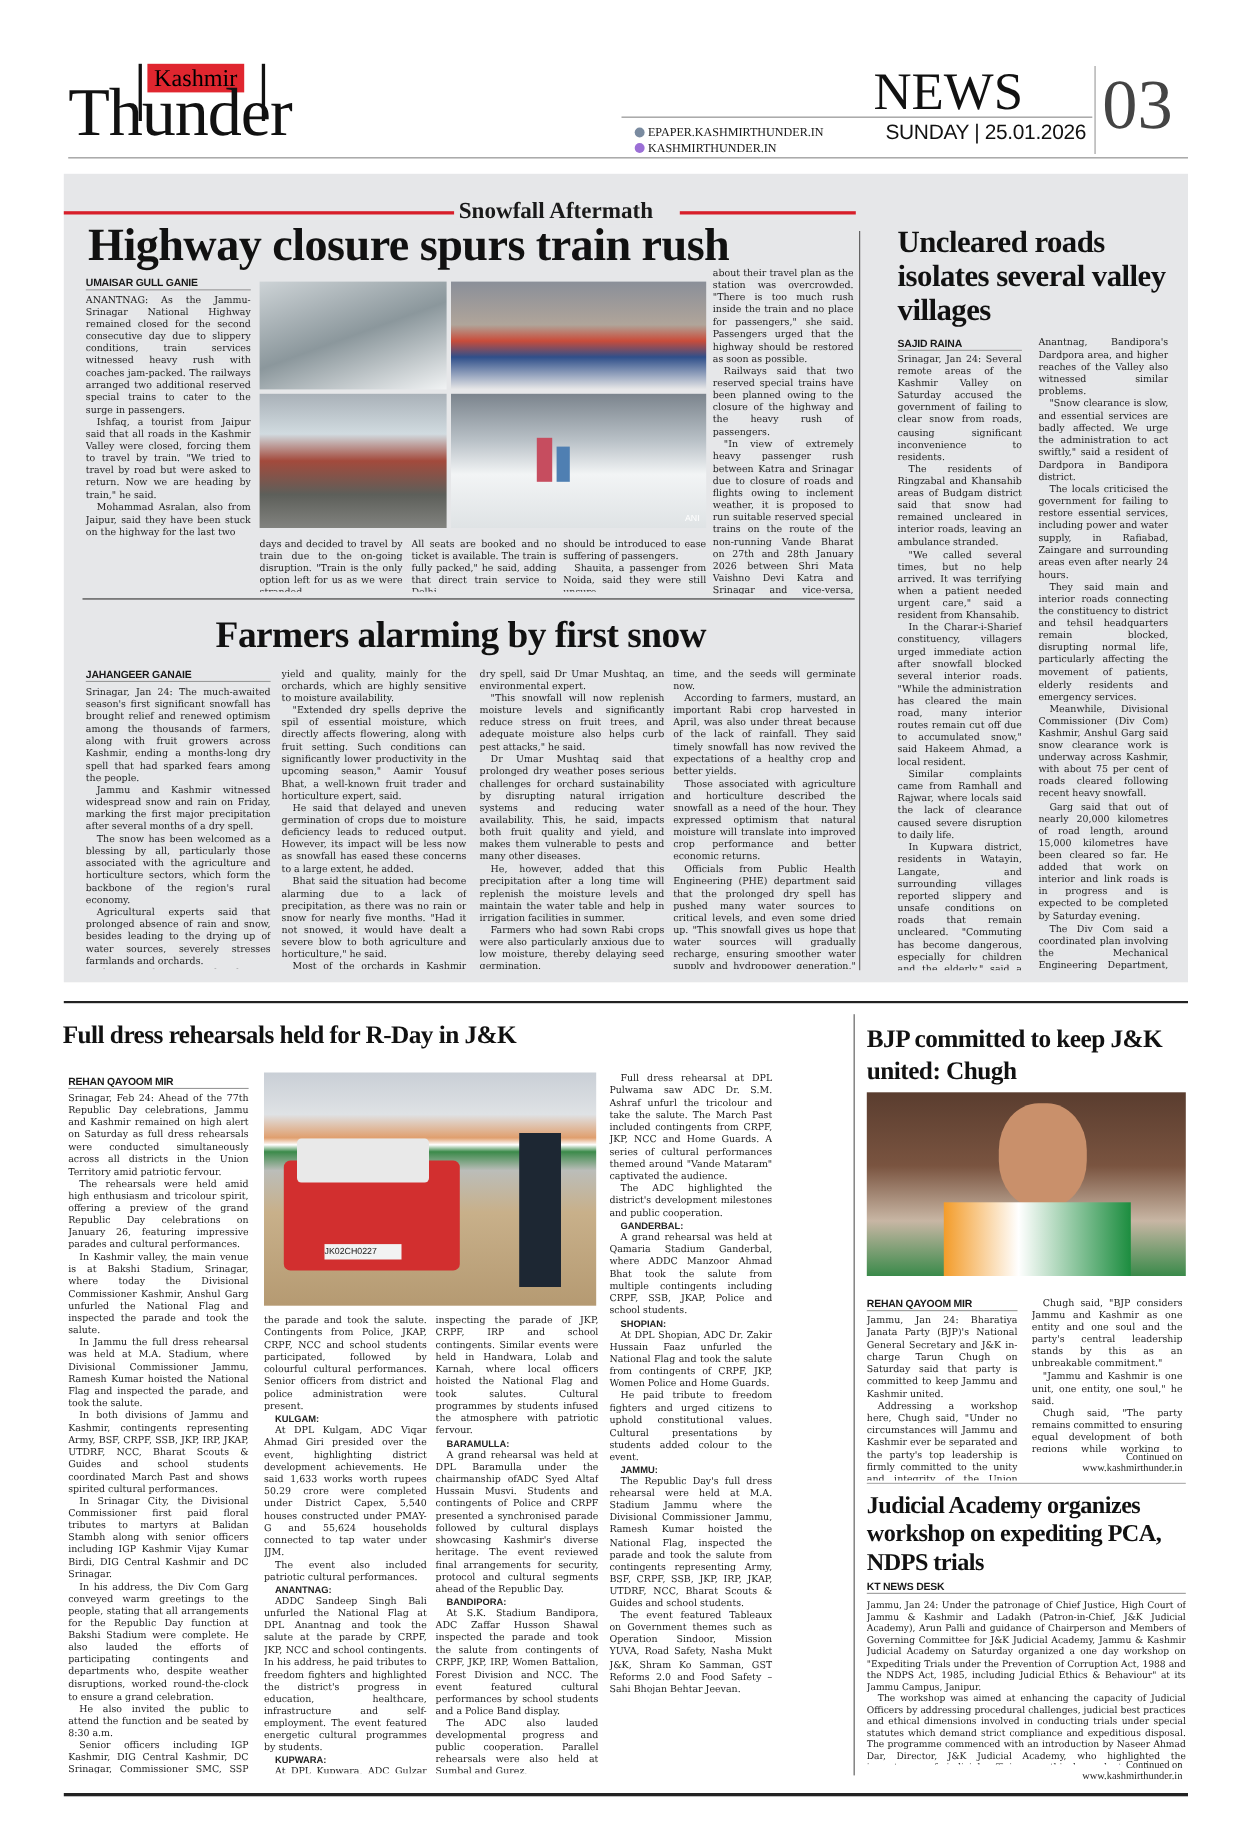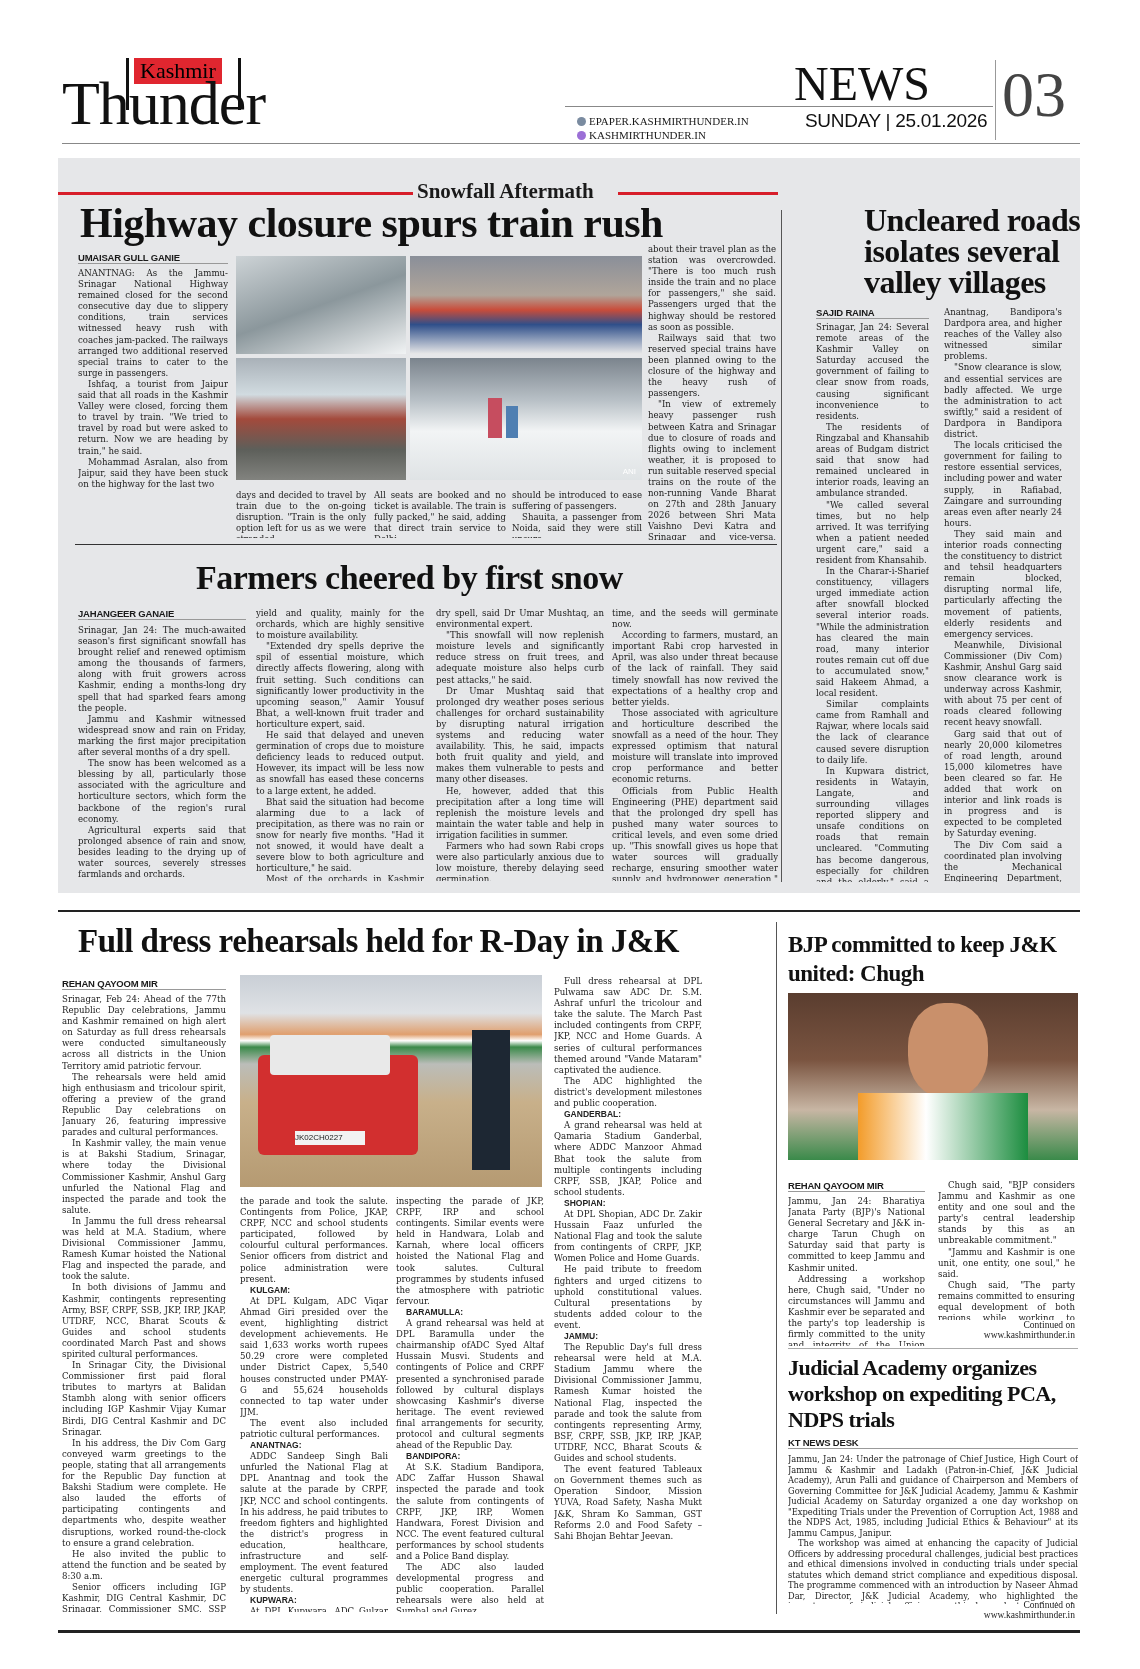--- a/index.html
+++ b/index.html
@@ -84,21 +84,21 @@
     <p>Shauita, a passenger from Noida, said they were still unsure</p>
   </div>
 <div class="abs col" style="left:648px;top:244px;width:128px;height:296px">
   <p class="first">about their travel plan as the station was overcrowded. "There is too much rush inside the train and no place for passengers," she said. Passengers urged that the highway should be restored as soon as possible.</p>
     <p>Railways said that two reserved special trains have been planned owing to the closure of the highway and the heavy rush of passengers.</p>
     <p>"In view of extremely heavy passenger rush between Katra and Srinagar due to closure of roads and flights owing to inclement weather, it is proposed to run suitable reserved special trains on the route of the non-running Vande Bharat on 27th and 28th January 2026 between Shri Mata Vaishno Devi Katra and Srinagar and vice-versa, with en-route stoppage at Banihal, so that at least two train services remain available on the section," the communication said—(KNO)</p>
 </div>
 
 <div class="hrule" style="left:75px;top:544px;width:702px;height:1px;background:#333"></div>
 
-<div class="abs h1" style="left:196px;top:560px;font-size:34px;line-height:36px">Farmers cheered by first snow</div>
+<div class="abs h1" style="left:196px;top:560px;font-size:34px;line-height:36px">Farmers alarming by first snow</div>
 <div class="abs byline" style="left:78px;top:608px;width:168px">JAHANGEER GANAIE</div>
 <div class="abs col" style="left:78px;top:625px;width:168px;height:256px">
   <p class="first">Srinagar, Jan 24: The much-awaited season's first significant snowfall has brought relief and renewed optimism among the thousands of farmers, along with fruit growers across Kashmir, ending a months-long dry spell that had sparked fears among the people.</p>
     <p>Jammu and Kashmir witnessed widespread snow and rain on Friday, marking the first major precipitation after several months of a dry spell.</p>
     <p>The snow has been welcomed as a blessing by all, particularly those associated with the agriculture and horticulture sectors, which form the backbone of the region's rural economy.</p>
     <p>Agricultural experts said that prolonged absence of rain and snow, besides leading to the drying up of water sources, severely stresses farmlands and orchards.</p>
     <p>They said sustained dryness reduces the soil moisture levels and disrupts the natural growth cycle of crops and can have long-term consequences on both</p>
 </div>
 <div class="abs col" style="left:256px;top:608px;width:168px;height:273px">
   <p class="first">yield and quality, mainly for the orchards, which are highly sensitive to moisture availability.</p>
@@ -115,21 +115,21 @@
     <p>Farmers who had sown Rabi crops were also particularly anxious due to low moisture, thereby delaying seed germination.</p>
 </div>
 <div class="abs col" style="left:612px;top:608px;width:166px;height:273px">
   <p class="first">time, and the seeds will germinate now.</p>
     <p>According to farmers, mustard, an important Rabi crop harvested in April, was also under threat because of the lack of rainfall. They said timely snowfall has now revived the expectations of a healthy crop and better yields.</p>
     <p>Those associated with agriculture and horticulture described the snowfall as a need of the hour. They expressed optimism that natural moisture will translate into improved crop performance and better economic returns.</p>
     <p>Officials from Public Health Engineering (PHE) department said that the prolonged dry spell has pushed many water sources to critical levels, and even some dried up. "This snowfall gives us hope that water sources will gradually recharge, ensuring smoother water supply and hydropower generation," an official said.</p>
 </div>
 
 <div class="vrule" style="left:781px;top:210px;height:672px;width:1px;background:#555"></div>
-<div class="abs h1" style="left:864px;top:205px;width:250px;font-size:32px;line-height:31px">Uncleared roads isolates several valley villages</div>
+<div class="abs h1" style="left:816px;top:205px;width:250px;font-size:28px;line-height:31px">Uncleared roads isolates several valley villages</div>
 <div class="abs byline" style="left:816px;top:307px;width:113px">SAJID RAINA</div>
 <div class="abs col" style="left:816px;top:322px;width:113px;height:560px">
   <p class="first">Srinagar, Jan 24: Several remote areas of the Kashmir Valley on Saturday accused the government of failing to clear snow from roads, causing significant inconvenience to residents.</p>
     <p>The residents of Ringzabal and Khansahib areas of Budgam district said that snow had remained uncleared in interior roads, leaving an ambulance stranded.</p>
     <p>"We called several times, but no help arrived. It was terrifying when a patient needed urgent care," said a resident from Khansahib.</p>
     <p>In the Charar-i-Sharief constituency, villagers urged immediate action after snowfall blocked several interior roads. "While the administration has cleared the main road, many interior routes remain cut off due to accumulated snow," said Hakeem Ahmad, a local resident.</p>
     <p>Similar complaints came from Ramhall and Rajwar, where locals said the lack of clearance caused severe disruption to daily life.</p>
     <p>In Kupwara district, residents in Watayin, Langate, and surrounding villages reported slippery and unsafe conditions on roads that remain uncleared. "Commuting has become dangerous, especially for children and the elderly," said a villager from Langate.</p>
 </div>
 <div class="abs col" style="left:944px;top:307px;width:118px;height:575px">
@@ -137,21 +137,21 @@
     <p>"Snow clearance is slow, and essential services are badly affected. We urge the administration to act swiftly," said a resident of Dardpora in Bandipora district.</p>
     <p>The locals criticised the government for failing to restore essential services, including power and water supply, in Rafiabad, Zaingare and surrounding areas even after nearly 24 hours.</p>
     <p>They said main and interior roads connecting the constituency to district and tehsil headquarters remain blocked, disrupting normal life, particularly affecting the movement of patients, elderly residents and emergency services.</p>
     <p>Meanwhile, Divisional Commissioner (Div Com) Kashmir, Anshul Garg said snow clearance work is underway across Kashmir, with about 75 per cent of roads cleared following recent heavy snowfall.</p>
     <p>Garg said that out of nearly 20,000 kilometres of road length, around 15,000 kilometres have been cleared so far. He added that work on interior and link roads is in progress and is expected to be completed by Saturday evening.</p>
     <p>The Div Com said a coordinated plan involving the Mechanical Engineering Department, Roads and Buildings Department, PMGSY and other agencies is being implemented to restore road connectivity across the Valley—(KNO)</p>
 </div>
 
 <div class="hrule" style="left:58px;top:910px;width:1022px"></div>
 
-<div class="abs h1" style="left:78px;top:922px;font-size:33px;line-height:38px">Full dress rehearsals held for R-Day in J&amp;K</div>
+<div class="abs h1" style="left:57px;top:922px;font-size:23px;line-height:38px">Full dress rehearsals held for R-Day in J&amp;K</div>
 <div class="abs byline" style="left:62px;top:978px;width:164px">REHAN QAYOOM MIR</div>
 <div class="abs col" style="left:62px;top:994px;width:164px;height:618px">
   <p class="first">Srinagar, Feb 24: Ahead of the 77th Republic Day celebrations, Jammu and Kashmir remained on high alert on Saturday as full dress rehearsals were conducted simultaneously across all districts in the Union Territory amid patriotic fervour.</p>
     <p>The rehearsals were held amid high enthusiasm and tricolour spirit, offering a preview of the grand Republic Day celebrations on January 26, featuring impressive parades and cultural performances.</p>
     <p>In Kashmir valley, the main venue is at Bakshi Stadium, Srinagar, where today the Divisional Commissioner Kashmir, Anshul Garg unfurled the National Flag and inspected the parade and took the salute.</p>
     <p>In Jammu the full dress rehearsal was held at M.A. Stadium, where Divisional Commissioner Jammu, Ramesh Kumar hoisted the National Flag and inspected the parade, and took the salute.</p>
     <p>In both divisions of Jammu and Kashmir, contingents representing Army, BSF, CRPF, SSB, JKP, IRP, JKAP, UTDRF, NCC, Bharat Scouts &amp; Guides and school students coordinated March Past and shows spirited cultural performances.</p>
     <p>In Srinagar City, the Divisional Commissioner first paid floral tributes to martyrs at Balidan Stambh along with senior officers including IGP Kashmir Vijay Kumar Birdi, DIG Central Kashmir and DC Srinagar.</p>
     <p>In his address, the Div Com Garg conveyed warm greetings to the people, stating that all arrangements for the Republic Day function at Bakshi Stadium were complete. He also lauded the efforts of participating contingents and departments who, despite weather disruptions, worked round-the-clock to ensure a grand celebration.</p>
     <p>He also invited the public to attend the function and be seated by 8:30 a.m.</p>
@@ -174,21 +174,21 @@
   <div class="sub">ANANTNAG:</div>
     <p>ADDC Sandeep Singh Bali unfurled the National Flag at DPL Anantnag and took the salute at the parade by CRPF, JKP, NCC and school contingents. In his address, he paid tributes to freedom fighters and highlighted the district's progress in education, healthcare, infrastructure and self-employment. The event featured energetic cultural programmes by students.</p>
   <div class="sub">KUPWARA:</div>
     <p>At DPL Kupwara, ADC Gulzar Ahmad Khan presided over the function,</p>
 </div>
 <div class="abs col" style="left:396px;top:1196px;width:148px;height:416px">
   <p class="first">inspecting the parade of JKP, CRPF, IRP and school contingents. Similar events were held in Handwara, Lolab and Karnah, where local officers hoisted the National Flag and took salutes. Cultural programmes by students infused the atmosphere with patriotic fervour.</p>
   <div class="sub">BARAMULLA:</div>
     <p>A grand rehearsal was held at DPL Baramulla under the chairmanship ofADC Syed Altaf Hussain Musvi. Students and contingents of Police and CRPF presented a synchronised parade followed by cultural displays showcasing Kashmir's diverse heritage. The event reviewed final arrangements for security, protocol and cultural segments ahead of the Republic Day.</p>
   <div class="sub">BANDIPORA:</div>
-    <p>At S.K. Stadium Bandipora, ADC Zaffar Husson Shawal inspected the parade and took the salute from contingents of CRPF, JKP, IRP, Women Handwara, Forest Division and NCC. The event featured cultural performances by school students and a Police Band display.</p>
+    <p>At S.K. Stadium Bandipora, ADC Zaffar Husson Shawal inspected the parade and took the salute from contingents of CRPF, JKP, IRP, Women Battalion, Forest Division and NCC. The event featured cultural performances by school students and a Police Band display.</p>
     <p>The ADC also lauded developmental progress and public cooperation. Parallel rehearsals were also held at Sumbal and Gurez.</p>
 
 </div>
 <div class="abs col" style="left:554px;top:976px;width:148px;height:636px">
   <p>Full dress rehearsal at DPL Pulwama saw ADC Dr. S.M. Ashraf unfurl the tricolour and take the salute. The March Past included contingents from CRPF, JKP, NCC and Home Guards. A series of cultural performances themed around "Vande Mataram" captivated the audience.</p>
     <p>The ADC highlighted the district's development milestones and public cooperation.</p>
   <div class="sub">GANDERBAL:</div>
     <p>A grand rehearsal was held at Qamaria Stadium Ganderbal, where ADDC Manzoor Ahmad Bhat took the salute from multiple contingents including CRPF, SSB, JKAP, Police and school students.</p>
   <div class="sub">SHOPIAN:</div>
     <p>At DPL Shopian, ADC Dr. Zakir Hussain Faaz unfurled the National Flag and took the salute from contingents of CRPF, JKP, Women Police and Home Guards.</p>

